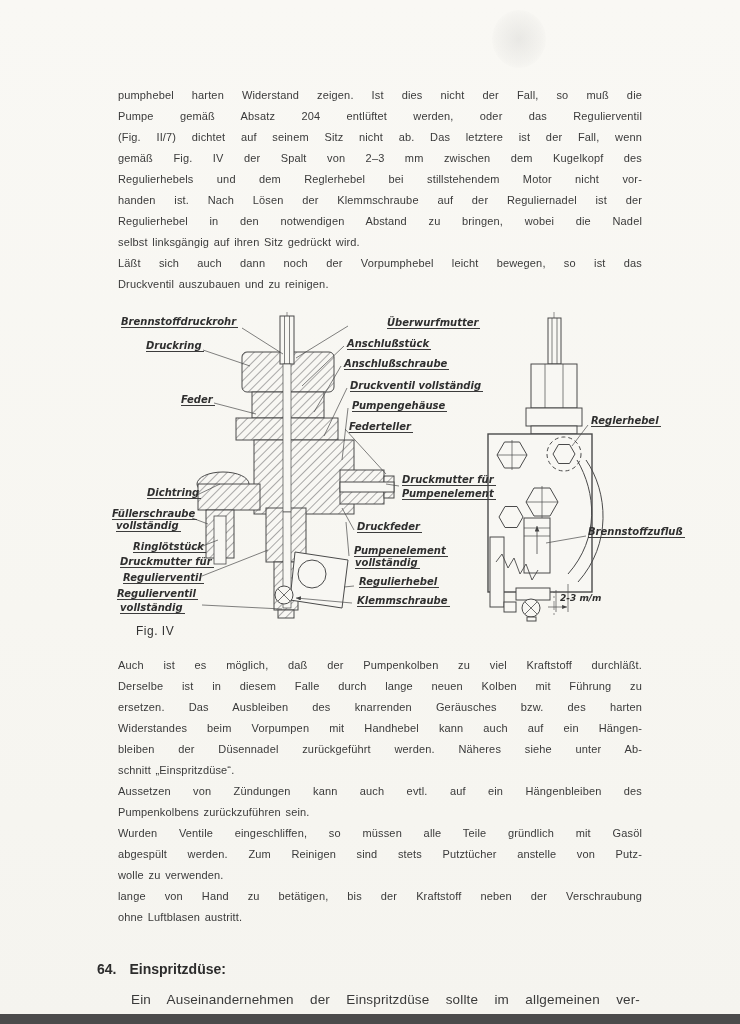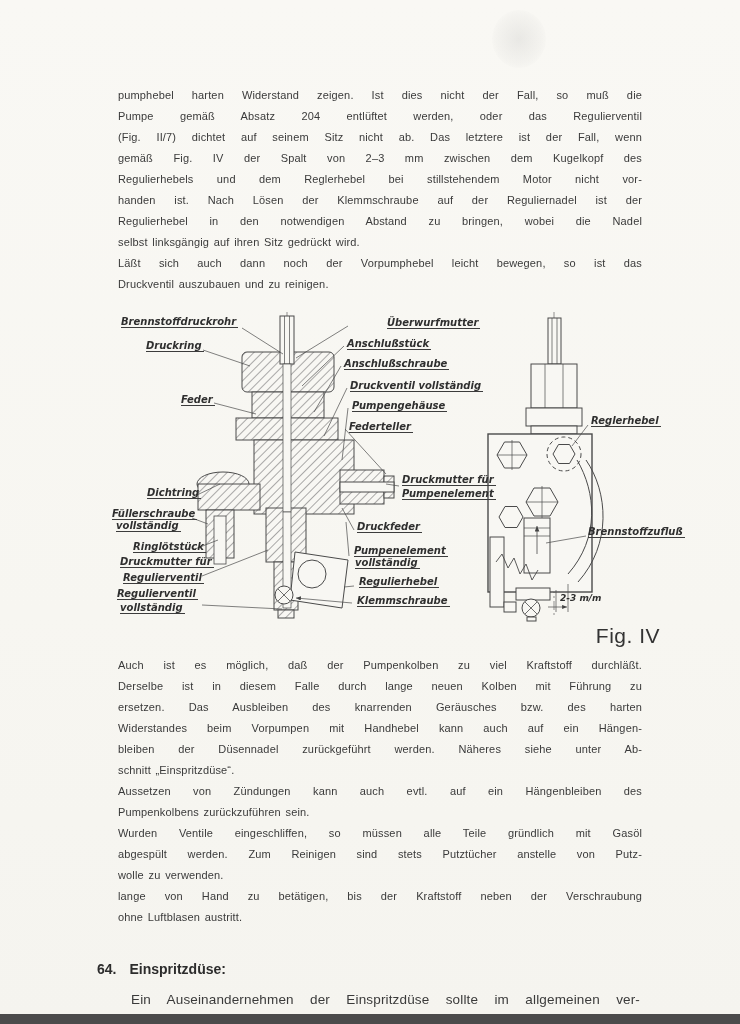--- a/index.html
+++ b/index.html
@@ -11,22 +11,22 @@
   .col{position:absolute;left:118px;width:524px;}
   .line{height:21px;font-size:11px;line-height:21px;overflow:hidden;
         text-align:justify;letter-spacing:.15px;word-spacing:1.5px;}
   .line.just{text-align-last:justify;}
   .figwrap{position:absolute;left:0;top:0;width:740px;height:1024px;pointer-events:none;}
   svg.fig{position:absolute;left:90px;top:312px;}
   .fig-label{position:absolute;font-family:"DejaVu Sans",sans-serif;font-style:italic;
              font-size:10px;line-height:11px;color:#2f2f2f;white-space:nowrap;
              border-bottom:1px solid #3c3c3c;padding:0 2px 0 0;font-weight:bold;}
   .fig-label.nou{border-bottom:none;font-size:9px;}
-  .caption{position:absolute;left:136px;top:624px;width:524px;text-align:right;
-           font-size:21px;letter-spacing:.5px;color:#333;}
+  .caption{position:absolute;left:136px;top:624px;width:524px;text-align:left;
+           font-size:12px;letter-spacing:.5px;color:#333;}
   .heading{position:absolute;left:97px;top:961px;font-size:14px;font-weight:bold;color:#2c2c2c;}
   .heading .num{margin-right:13px;}
   .lastline{position:absolute;left:131px;top:989px;width:509px;height:21px;overflow:hidden;
             font-size:13.5px;line-height:21px;text-align:justify;text-align-last:justify;
             letter-spacing:.15px;word-spacing:1.5px;}
   .bottom-bar{position:absolute;left:0;top:1014px;width:740px;height:10px;background:#4b4b4b;}
   .stamp{position:absolute;left:492px;top:10px;width:54px;height:58px;border-radius:50%;
          background:radial-gradient(ellipse at center,rgba(150,150,150,.16),rgba(150,150,150,.05) 60%,transparent 78%);}
 </style>
 </head>

